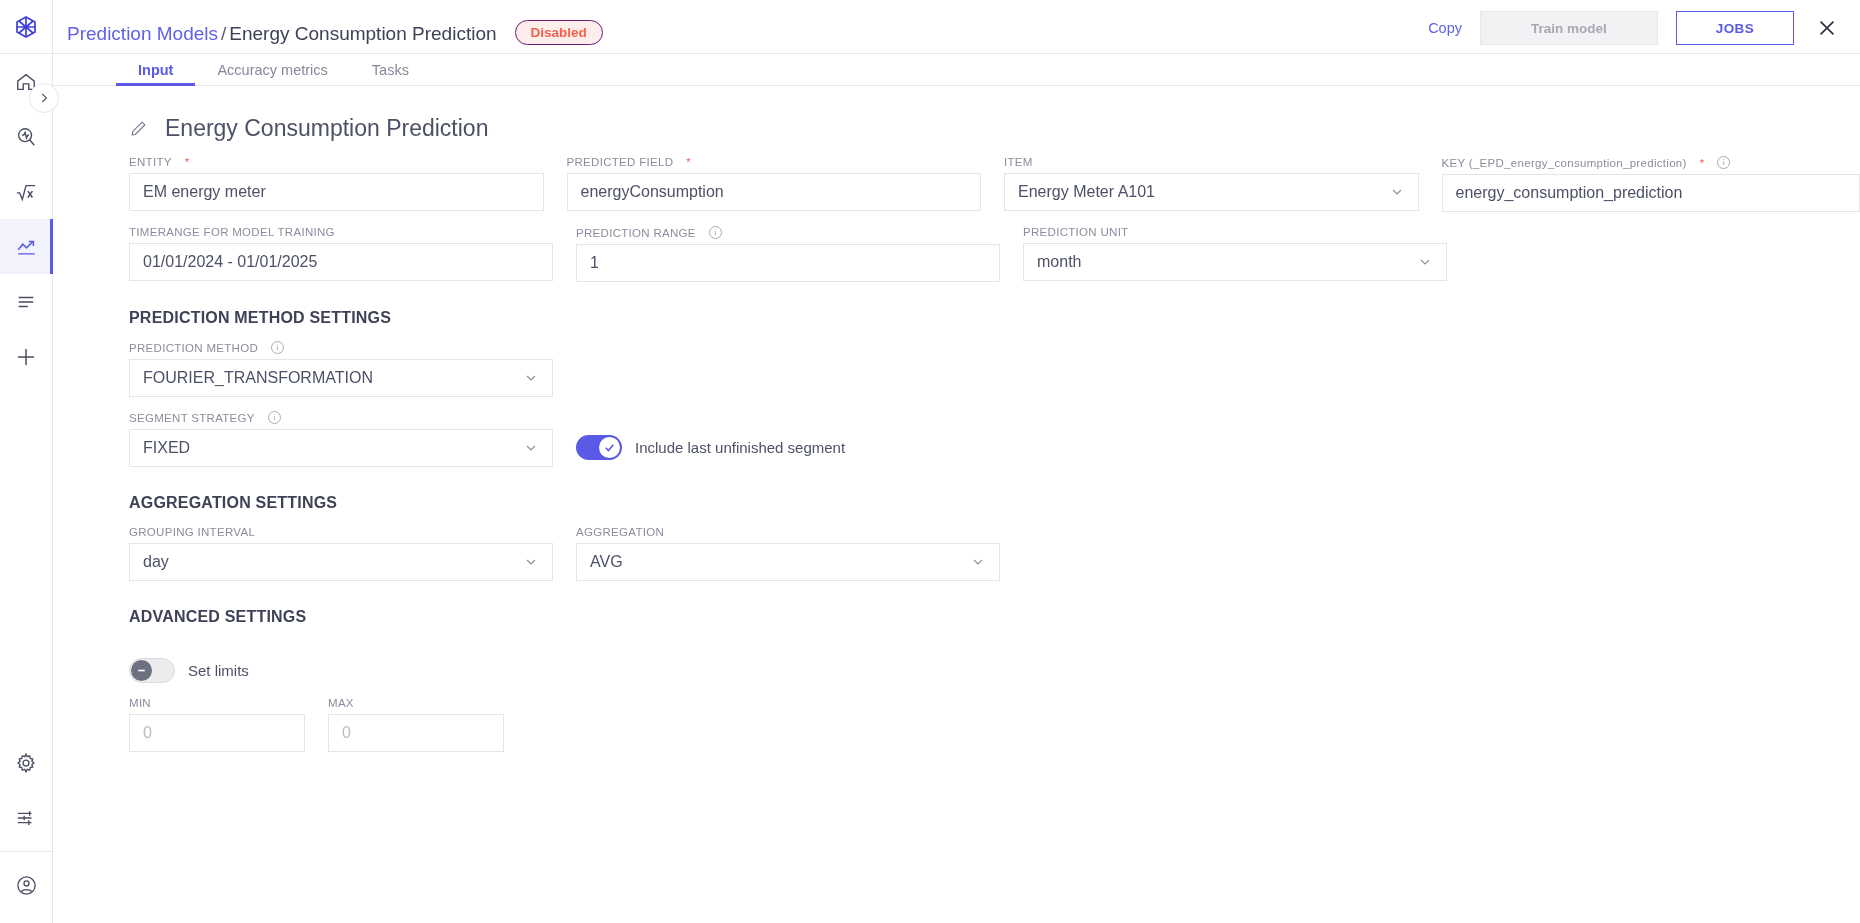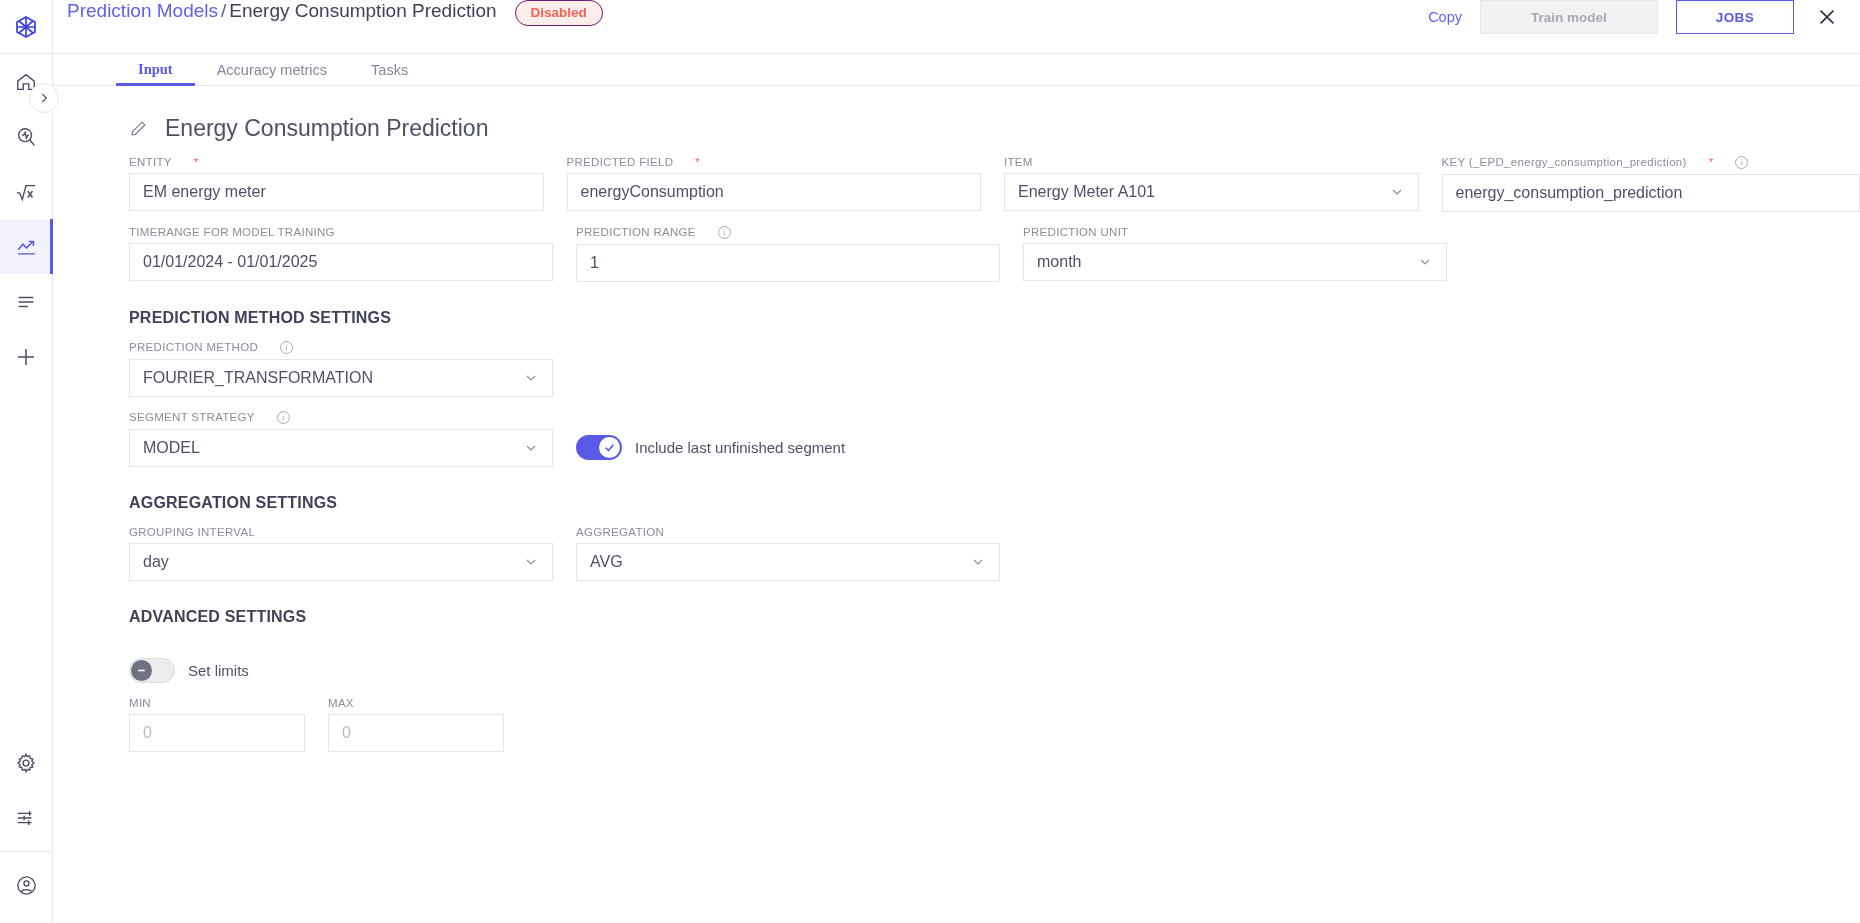--- a/index.html
+++ b/index.html
@@ -47,22 +47,22 @@
     background: #ffffff; border: 1px solid #e6e7ea;
     display: flex; align-items: center; justify-content: center;
     cursor: pointer; z-index: 5; color: #4b4e63;
   }
 
   
   .main { flex: 1; height: 923px; display: flex; flex-direction: column; min-width: 0; }
 
   .topbar {
     height: 54px; flex: none;
-    display: flex; align-items: flex-start;
-    padding: 0 22px 0 14px;
+    display: flex; align-items: flex-end;
+    padding: 0 22px 8px 14px;
     border-bottom: 1px solid #e6e7ea;
     background: #fff;
   }
   .crumb { font-size: 19px; white-space: nowrap; }
   .crumb .link { color: #6161e8; cursor: pointer; }
   .crumb .sep { color: #5b5e72; padding: 0 3px; }
   .crumb .cur { color: #3f4257; }
   .badge {
     margin-left: 18px;
     border: 1px solid #701a75; color: #f4614f; background: #fdeeec;
@@ -84,21 +84,21 @@
   .close-x { color: #2f3144; cursor: pointer; display: flex; align-items: center; margin-left: 4px; }
 
   .tabs {
     height: 32px; flex: none; display: flex; align-items: stretch;
     border-bottom: 1px solid #e6e7ea; padding-left: 63px; gap: 0;
   }
   .tab {
     font-size: 14.5px; color: #86889a; padding: 0 22px;
     display: flex; align-items: center; cursor: pointer; position: relative;
   }
-  .tab.active { color: #5a5ae6; font-weight: bold; font-family: Liberation Serif, serif; }
+  .tab.active { color: #5a5ae6; font-weight: bold; }
   .tab.active::after {
     content: ""; position: absolute; left: 0; right: 0; bottom: -1px;
     height: 3px; background: #5a5ae6;
   }
 
   .content { flex: 1; overflow: hidden; padding: 0 0 0 76px; }
 
   .page-title-row { display: flex; align-items: center; gap: 17px; margin-top: 29px; }
   .page-title { font-size: 23px; color: #4d5166; font-weight: normal; }
   .pencil { color: #6f7286; cursor: pointer; display: flex; }
@@ -107,21 +107,21 @@
     font-size: 16px; font-weight: bold; color: #3f4257;
     letter-spacing: .2px; margin-top: 27px; margin-bottom: 4px;
   }
 
   .row { display: flex; gap: 23px; margin-top: 14px; }
   .field { display: flex; flex-direction: column; }
   .w-sm { width: 424px; }
   .w-key { width: 428px; }
   .lbl {
     font-size: 11.5px; color: #8b8d9c; letter-spacing: .3px;
-    margin-bottom: 5px; display: flex; align-items: flex-start; gap: 22px; white-space: nowrap;
+    margin-bottom: 5px; display: flex; align-items: flex-end; gap: 13px; white-space: nowrap;
   }
   .req { color: #f4614f; }
   .info-i {
     width: 13px; height: 13px; border: 1px solid #a9abb8; border-radius: 50%;
     color: #a9abb8; font-size: 9px; font-family: "Liberation Serif", serif;
     display: inline-flex; align-items: center; justify-content: center;
     line-height: 1; flex: none; cursor: pointer;
   }
   .ctl {
     height: 38px; border: 1px solid #e4e5e9; background: #fff;
@@ -369,21 +369,21 @@
         </div>
       </div>
 
       <div class="inline-row">
         <div class="field w-sm">
           <div class="lbl">
             <span>SEGMENT STRATEGY</span>
             <span class="info-i">i</span>
           </div>
           <div class="ctl sel">
-            <span>MODEL</span>
+            <span>FIXED</span>
             <span class="chev">
               <svg width="16" height="16" viewBox="0 0 24 24" fill="none" stroke="currentColor" stroke-width="1.8">
                   <path d="M6 9 L12 15 L18 9"></path>
                 </svg>
             </span>
           </div>
         </div>
 
         <div class="toggle-wrap shift-toggle">
           <div class="toggle on">

